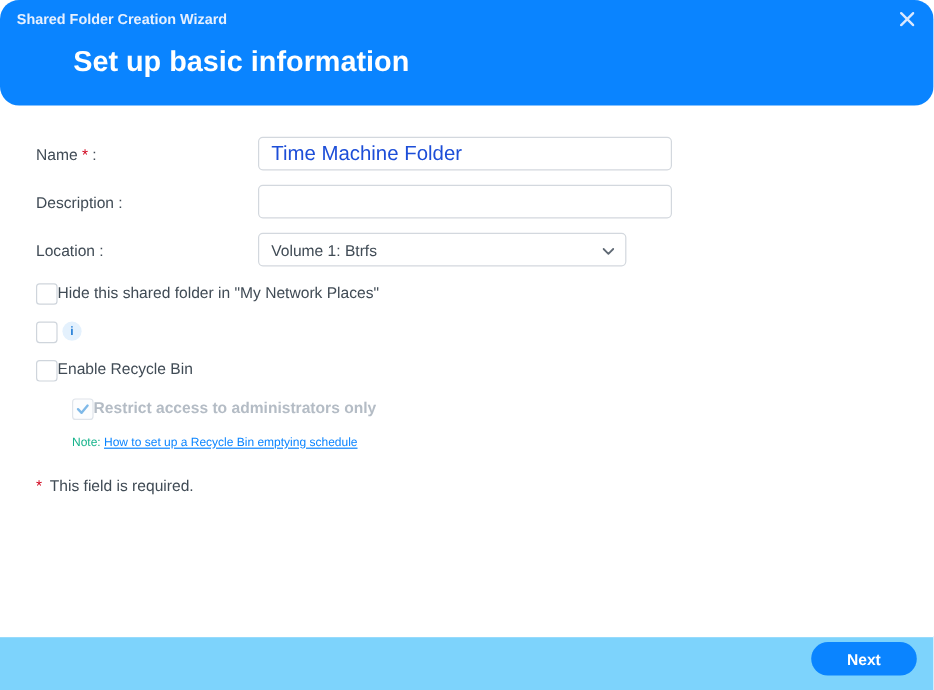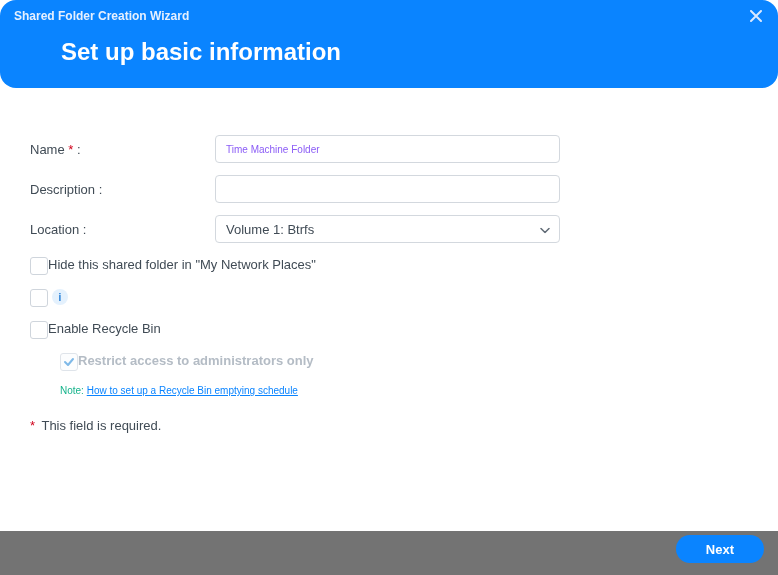--- a/index.html
+++ b/index.html
@@ -44,48 +44,47 @@
   .close-icon svg { width: 12px; height: 12px; }
   .page-title {
     font-size: 24px;
     font-weight: 700;
     padding: 14px 30px 0 30px;
     color: #fff;
     margin-left: 31px;
   }
   .body {
     padding: 26px 30px 0 30px;
-    margin-top: 21px;
   }
   .form-row {
     display: flex;
     align-items: center;
     margin-bottom: 12px;
     min-height: 28px;
   }
   .form-label {
     width: 185px;
     flex: 0 0 185px;
     color: #404b55;
     font-size: 13px;
   }
   .req { color: #d0021b; }
   .text-input {
     width: 345px;
     height: 28px;
     border: 1px solid #d3d8de;
     border-radius: 4px;
     padding: 0 10px;
-    font-size: 10px;
-    color: #8b5cf6;
+    font-size: 17px;
+    color: #1d4ed8;
     background: #fff;
   }
   .select-wrap {
     position: relative;
-    width: 345px;
+    width: 307px;
   }
   .select-input {
     width: 100%;
     height: 28px;
     border: 1px solid #d3d8de;
     border-radius: 4px;
     padding: 0 28px 0 10px;
     font-size: 13px;
     color: #404b55;
     background: #fff;
@@ -174,21 +173,21 @@
     color: #404b55;
   }
   .required-note .req { margin-right: 3px; }
   .footer {
     position: absolute;
     bottom: 0;
     left: 0;
     right: 0;
     height: 45px;
     border-top: 1px solid #fff;
-    background: #737373;
+    background: #7dd3fc;
     display: flex;
     justify-content: flex-end;
     align-items: center;
     padding: 0 14px 8px 14px;
   }
   .next-button {
     background: #0a84ff;
     color: #fff;
     border: none;
     border-radius: 14px;

